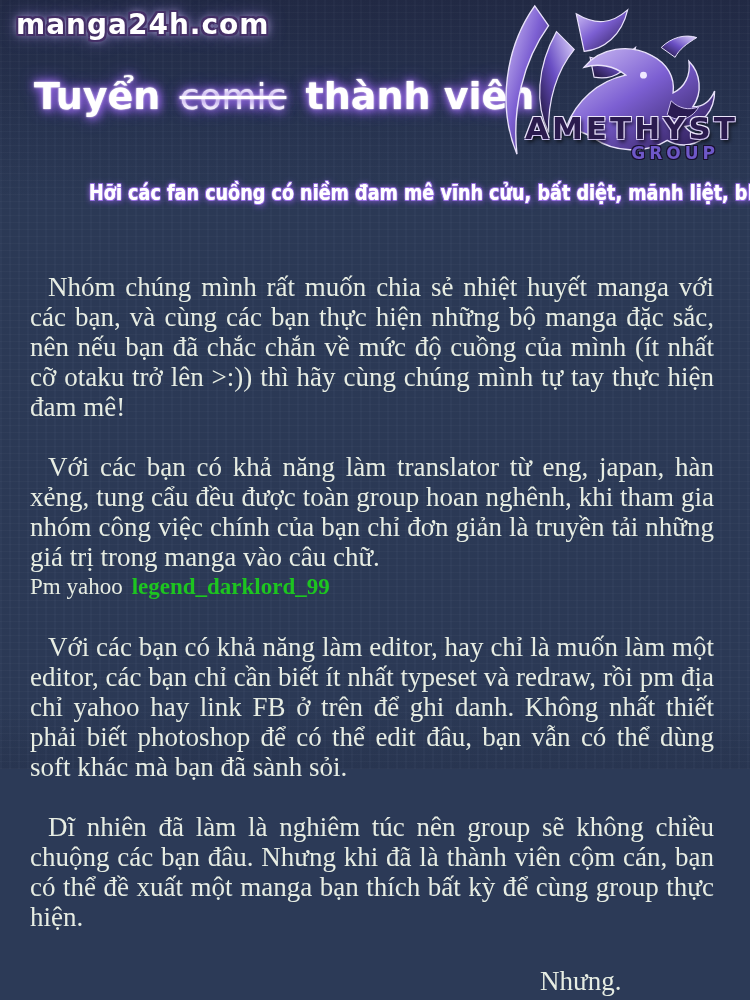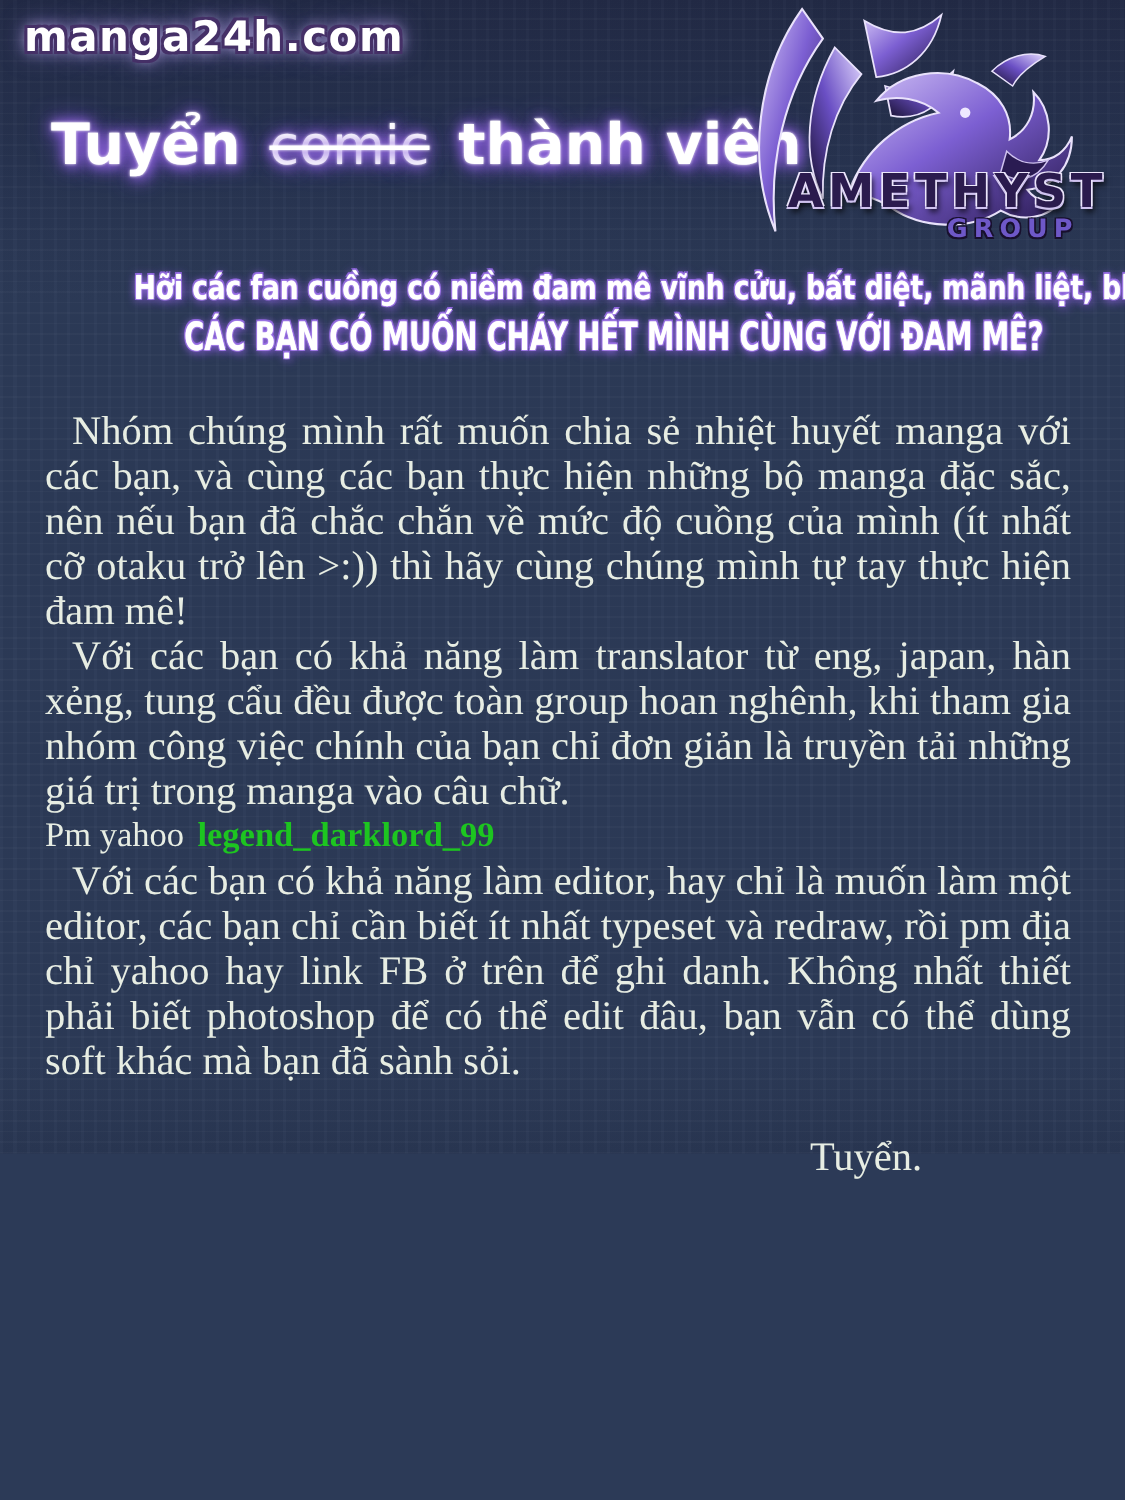--- a/index.html
+++ b/index.html
@@ -82,21 +82,21 @@
   .intro .l12{font-size:22px;transform:scaleX(.80);}
   .intro .l3{font-size:26px;transform:scaleX(.70);letter-spacing:0px;}
 
   
   .body-copy{position:absolute;left:0;top:272px;width:750px;color:#e7ede3;}
   .body-copy p{
     margin:0 36px 0 30px;
     font-size:27px;line-height:30px;
     text-align:justify;text-indent:18px;
   }
-  .body-copy p.gap{}
+  .body-copy p.gap{margin-top:30px;}
   .contact-line{
     margin:0 36px 0 30px;font-size:23px;line-height:30px;
     text-align:left;text-indent:0;
   }
   .link-green-bright{
     color:#1dc520;font-weight:bold;margin-left:9px;text-decoration:none;cursor:pointer;
   }
   .link-green{
     color:#3f9e3f;margin-left:9px;text-decoration:none;cursor:pointer;
   }
@@ -140,28 +140,28 @@
         <path d="M224,100 C232,108 242,110 252,106 C244,120 230,122 220,114 Z" fill="#2a1b52" stroke="#cfc2ef" stroke-width="1"></path>
         <circle cx="196" cy="74" r="3.5" fill="#efe9ff"></circle>
       </svg>
       <div class="amethyst-word">AMETHYST</div>
       <div class="group-word">GROUP</div>
     </div>
   </header>
 
   <section class="intro">
     <span class="line"><span class="fit l12">Hỡi các fan cuồng có niềm đam mê vĩnh cửu, bất diệt, mãnh liệt, bla bla</span></span>
-    <span class="line"><span class="fit l3">CÁC BẠN CÓ MUỐN CHÁY HẾT MÌNH CÙNG VỚI ĐAM MÊ?</span></span>
   </section>
 
   <main class="body-copy">
     <p>Nhóm chúng mình rất muốn chia sẻ nhiệt huyết manga với các bạn, và cùng các bạn thực hiện những bộ manga đặc sắc, nên nếu bạn đã chắc chắn về mức độ cuồng của mình (ít nhất cỡ otaku trở lên &gt;:)) thì hãy cùng chúng mình tự tay thực hiện đam mê!</p>
 
     <p class="gap">Với các bạn có khả năng làm translator từ eng, japan, hàn xẻng, tung cẩu đều được toàn group hoan nghênh, khi tham gia nhóm công việc chính của bạn chỉ đơn giản là truyền tải những giá trị trong manga vào câu chữ.</p>
     <div class="contact-line"><span>Pm yahoo</span><a class="link-green-bright">legend_darklord_99</a></div>
 
     <p class="gap">Với các bạn có khả năng làm editor, hay chỉ là muốn làm một editor, các bạn chỉ cần biết ít nhất typeset và redraw, rồi pm địa chỉ yahoo hay link FB ở trên để ghi danh. Không nhất thiết phải biết photoshop để có thể edit đâu, bạn vẫn có thể dùng soft khác mà bạn đã sành sỏi.</p>
 
+    <p class="gap">Dĩ nhiên đã làm là nghiêm túc nên group sẽ không chiều chuộng các bạn đâu. Nhưng khi đã là thành viên cộm cán, bạn có thể đề xuất một manga bạn thích bất kỳ để cùng group thực hiện.</p>
 
-    <p class="signoff">Tuyển.</p>
+    <p class="signoff">Nhưng.</p>
   </main>
 
 </div>
 
 </body></html>

